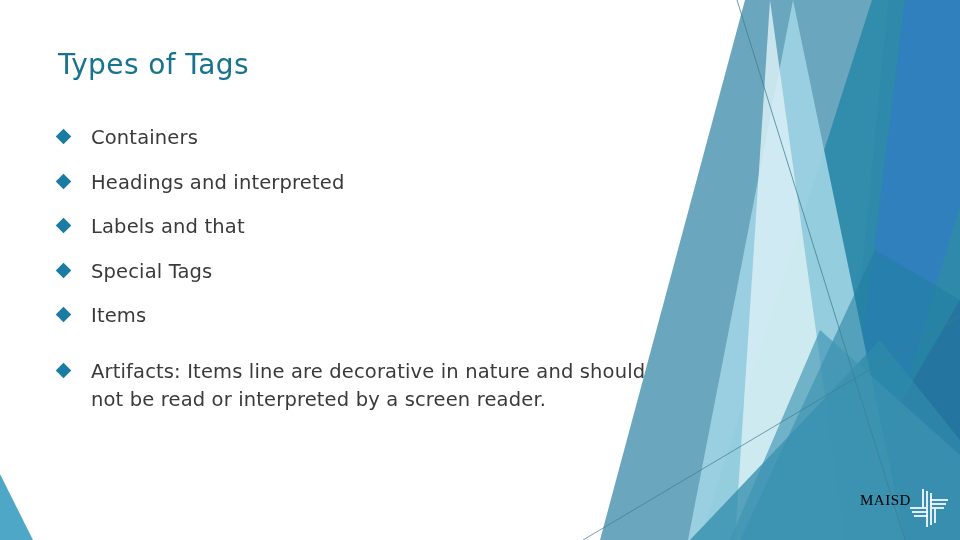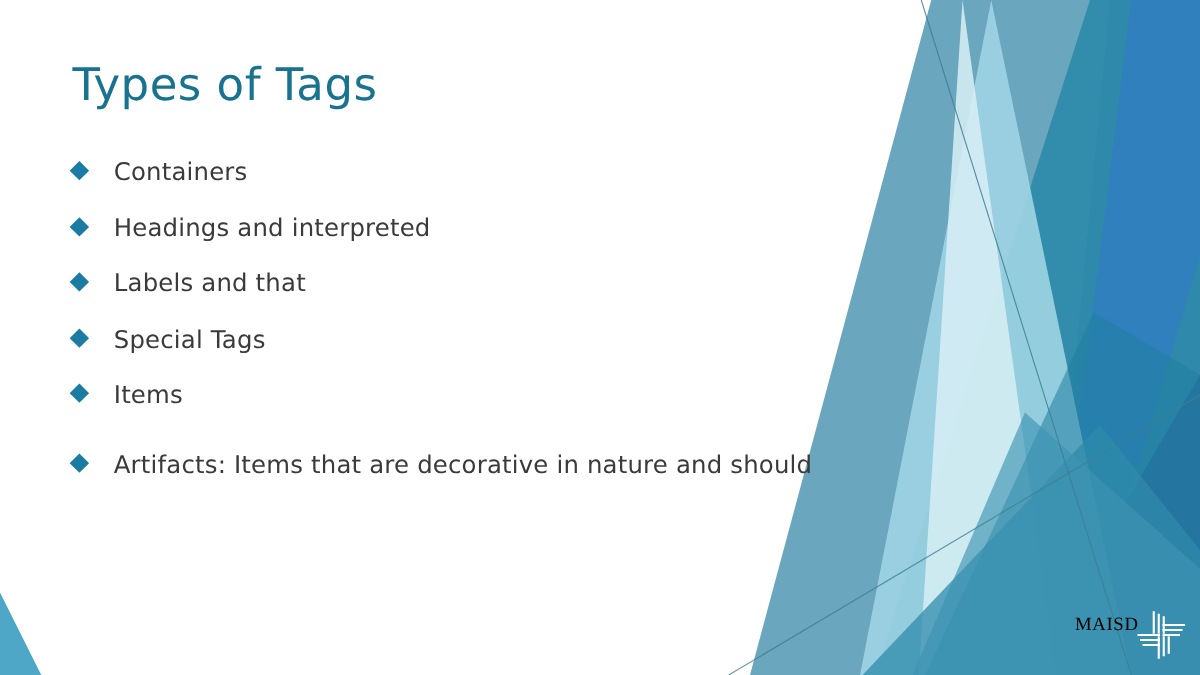--- a/index.html
+++ b/index.html
@@ -25,21 +25,21 @@
     width: 960px;
     height: 540px;
     pointer-events: none;
   }
 
   
   .title {
     position: absolute;
     left: 58px;
     top: 48px;
-    font-size: 36px;
+    font-size: 28px;
     font-weight: 400;
     letter-spacing: 0.4px;
     color: #17738f;
     white-space: nowrap;
   }
 
   
   .bullet-list {
     position: absolute;
     left: 58px;
@@ -158,21 +158,22 @@
     <div class="bullet-item">
       <span class="bullet-mark"></span>
       <span class="bullet-text">Items</span>
     </div>
 
 
 
     <div class="bullet-item gap-before">
       <span class="bullet-mark"></span>
       <span class="bullet-text">
-        <span>Artifacts: Items that are decorative in nature and should</span>
+        <span>Artifacts: Items line are decorative in nature and should</span>
+        <span class="line2">not be read or interpreted by a screen reader.</span>
       </span>
     </div>
 
   </div>
 
   <div class="logo">
     <span class="logo-word">MAISD</span>
     <svg class="logo-mark" width="42" height="42" viewBox="0 0 42 42" aria-hidden="true">
       <g stroke="#ffffff" stroke-width="1.7" fill="none">
 

